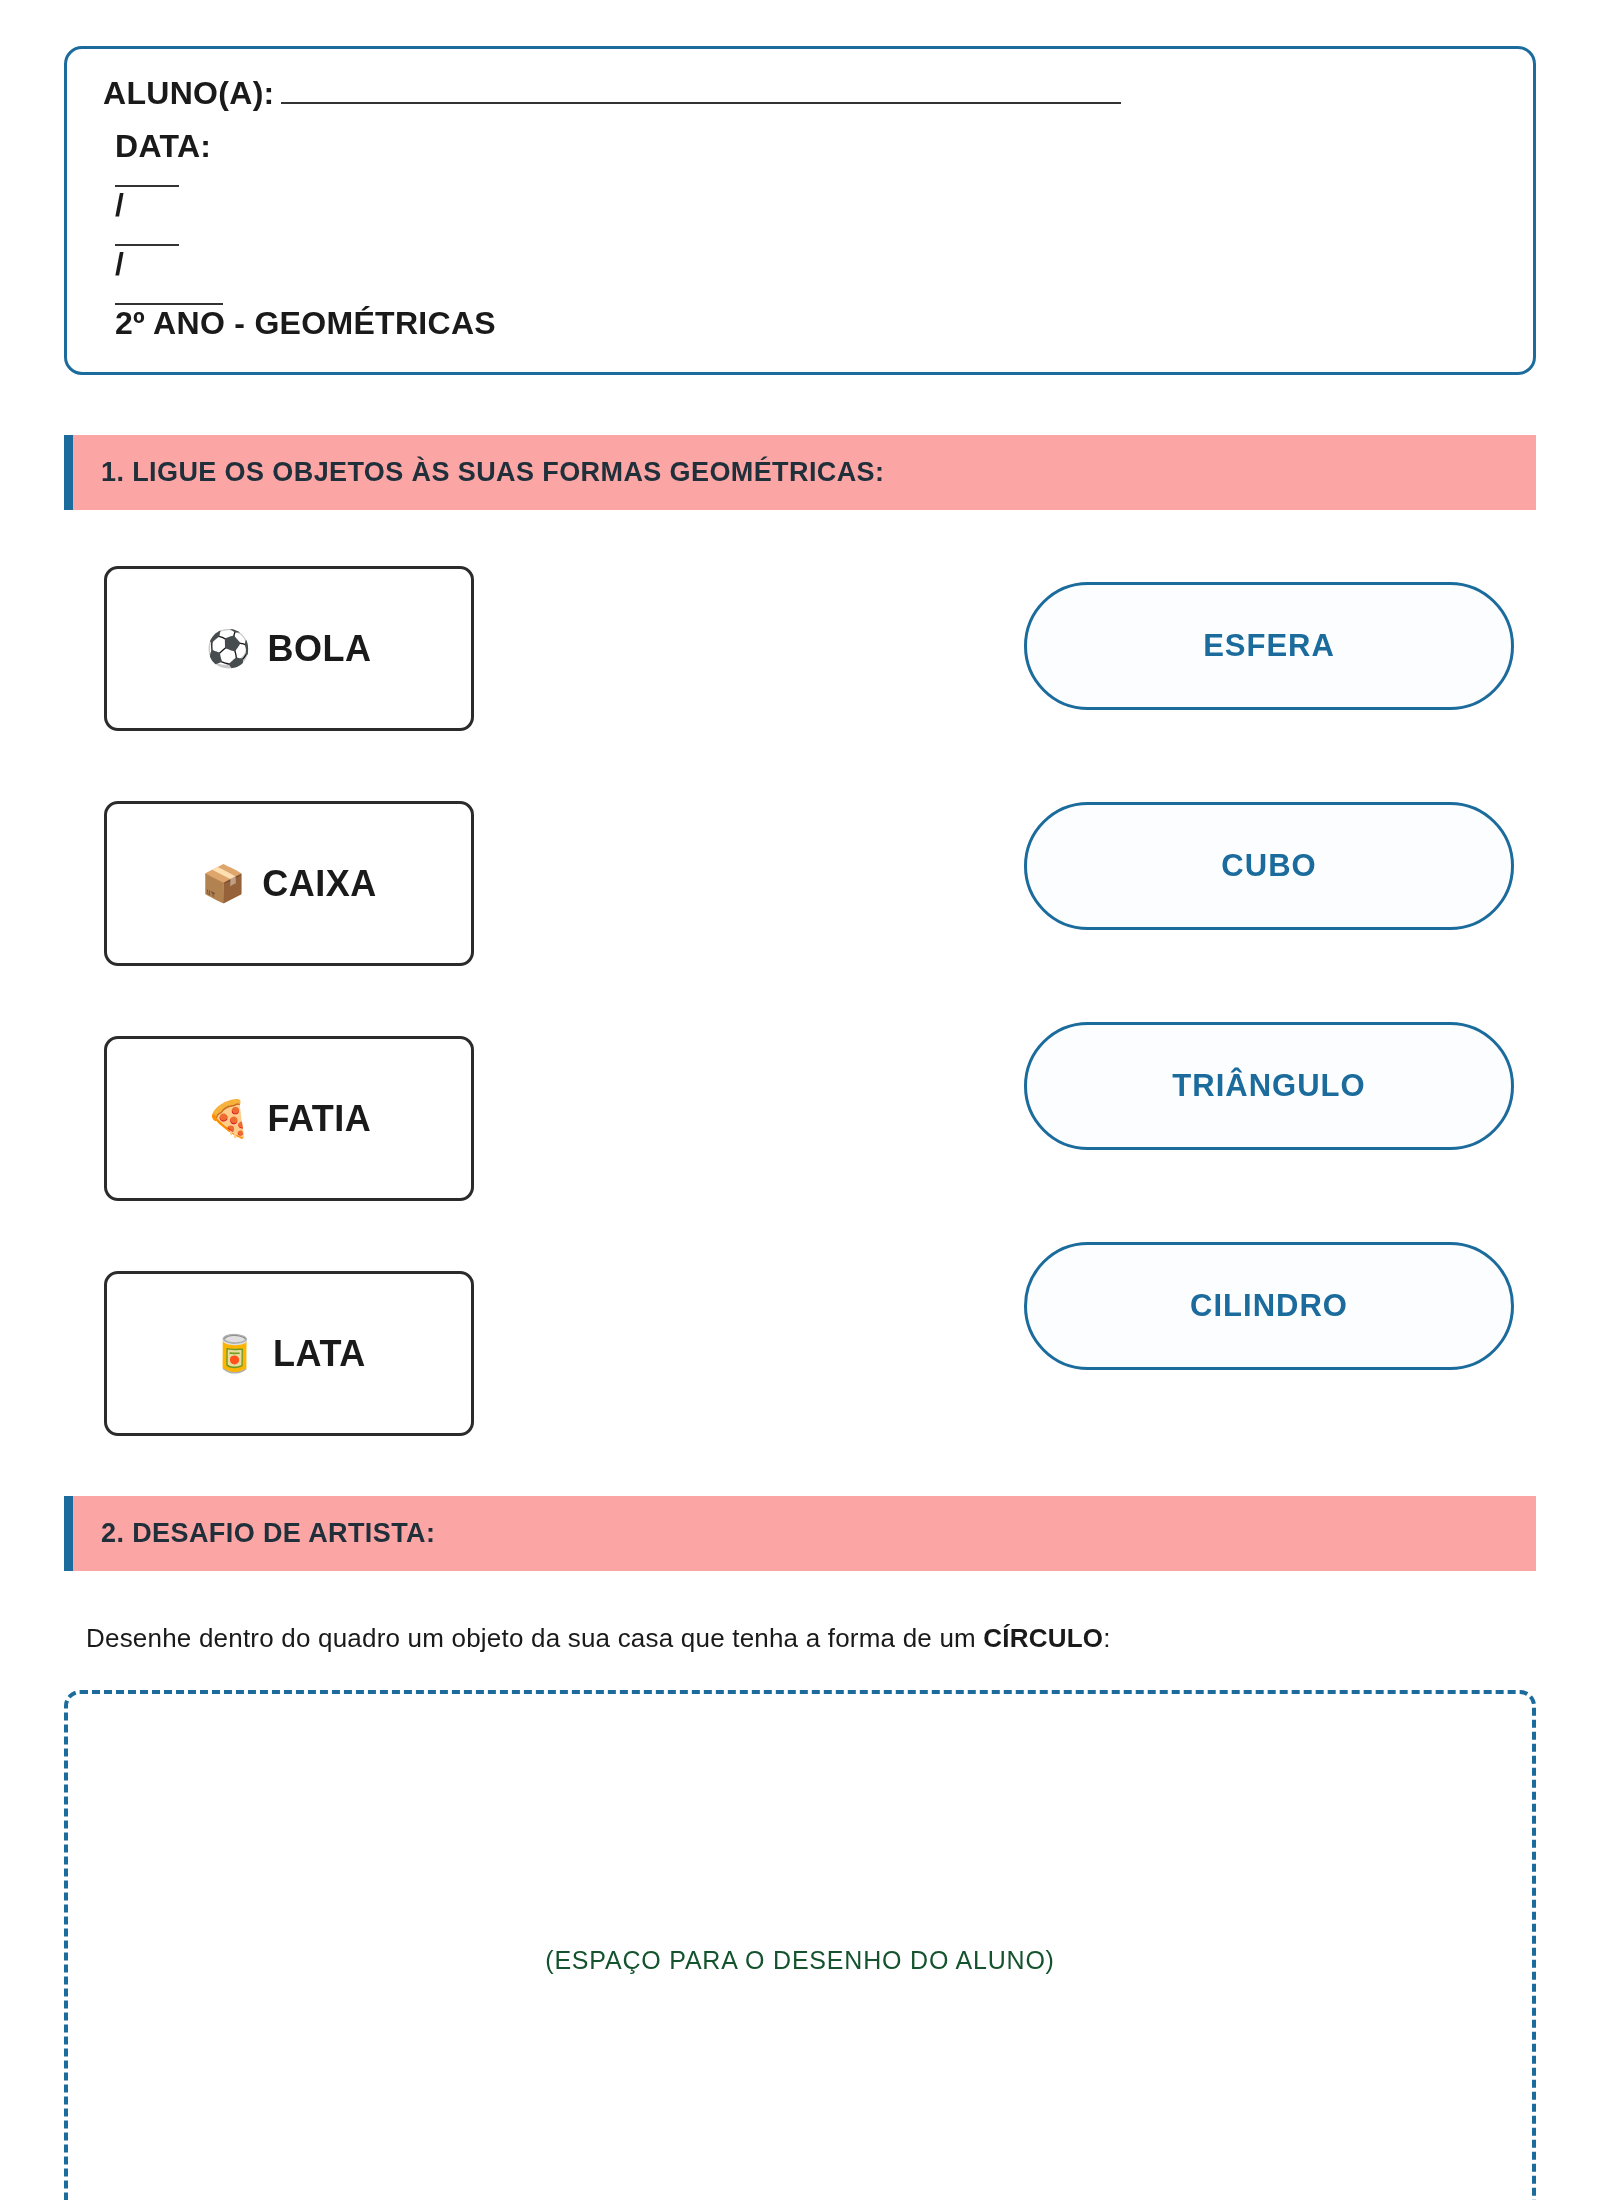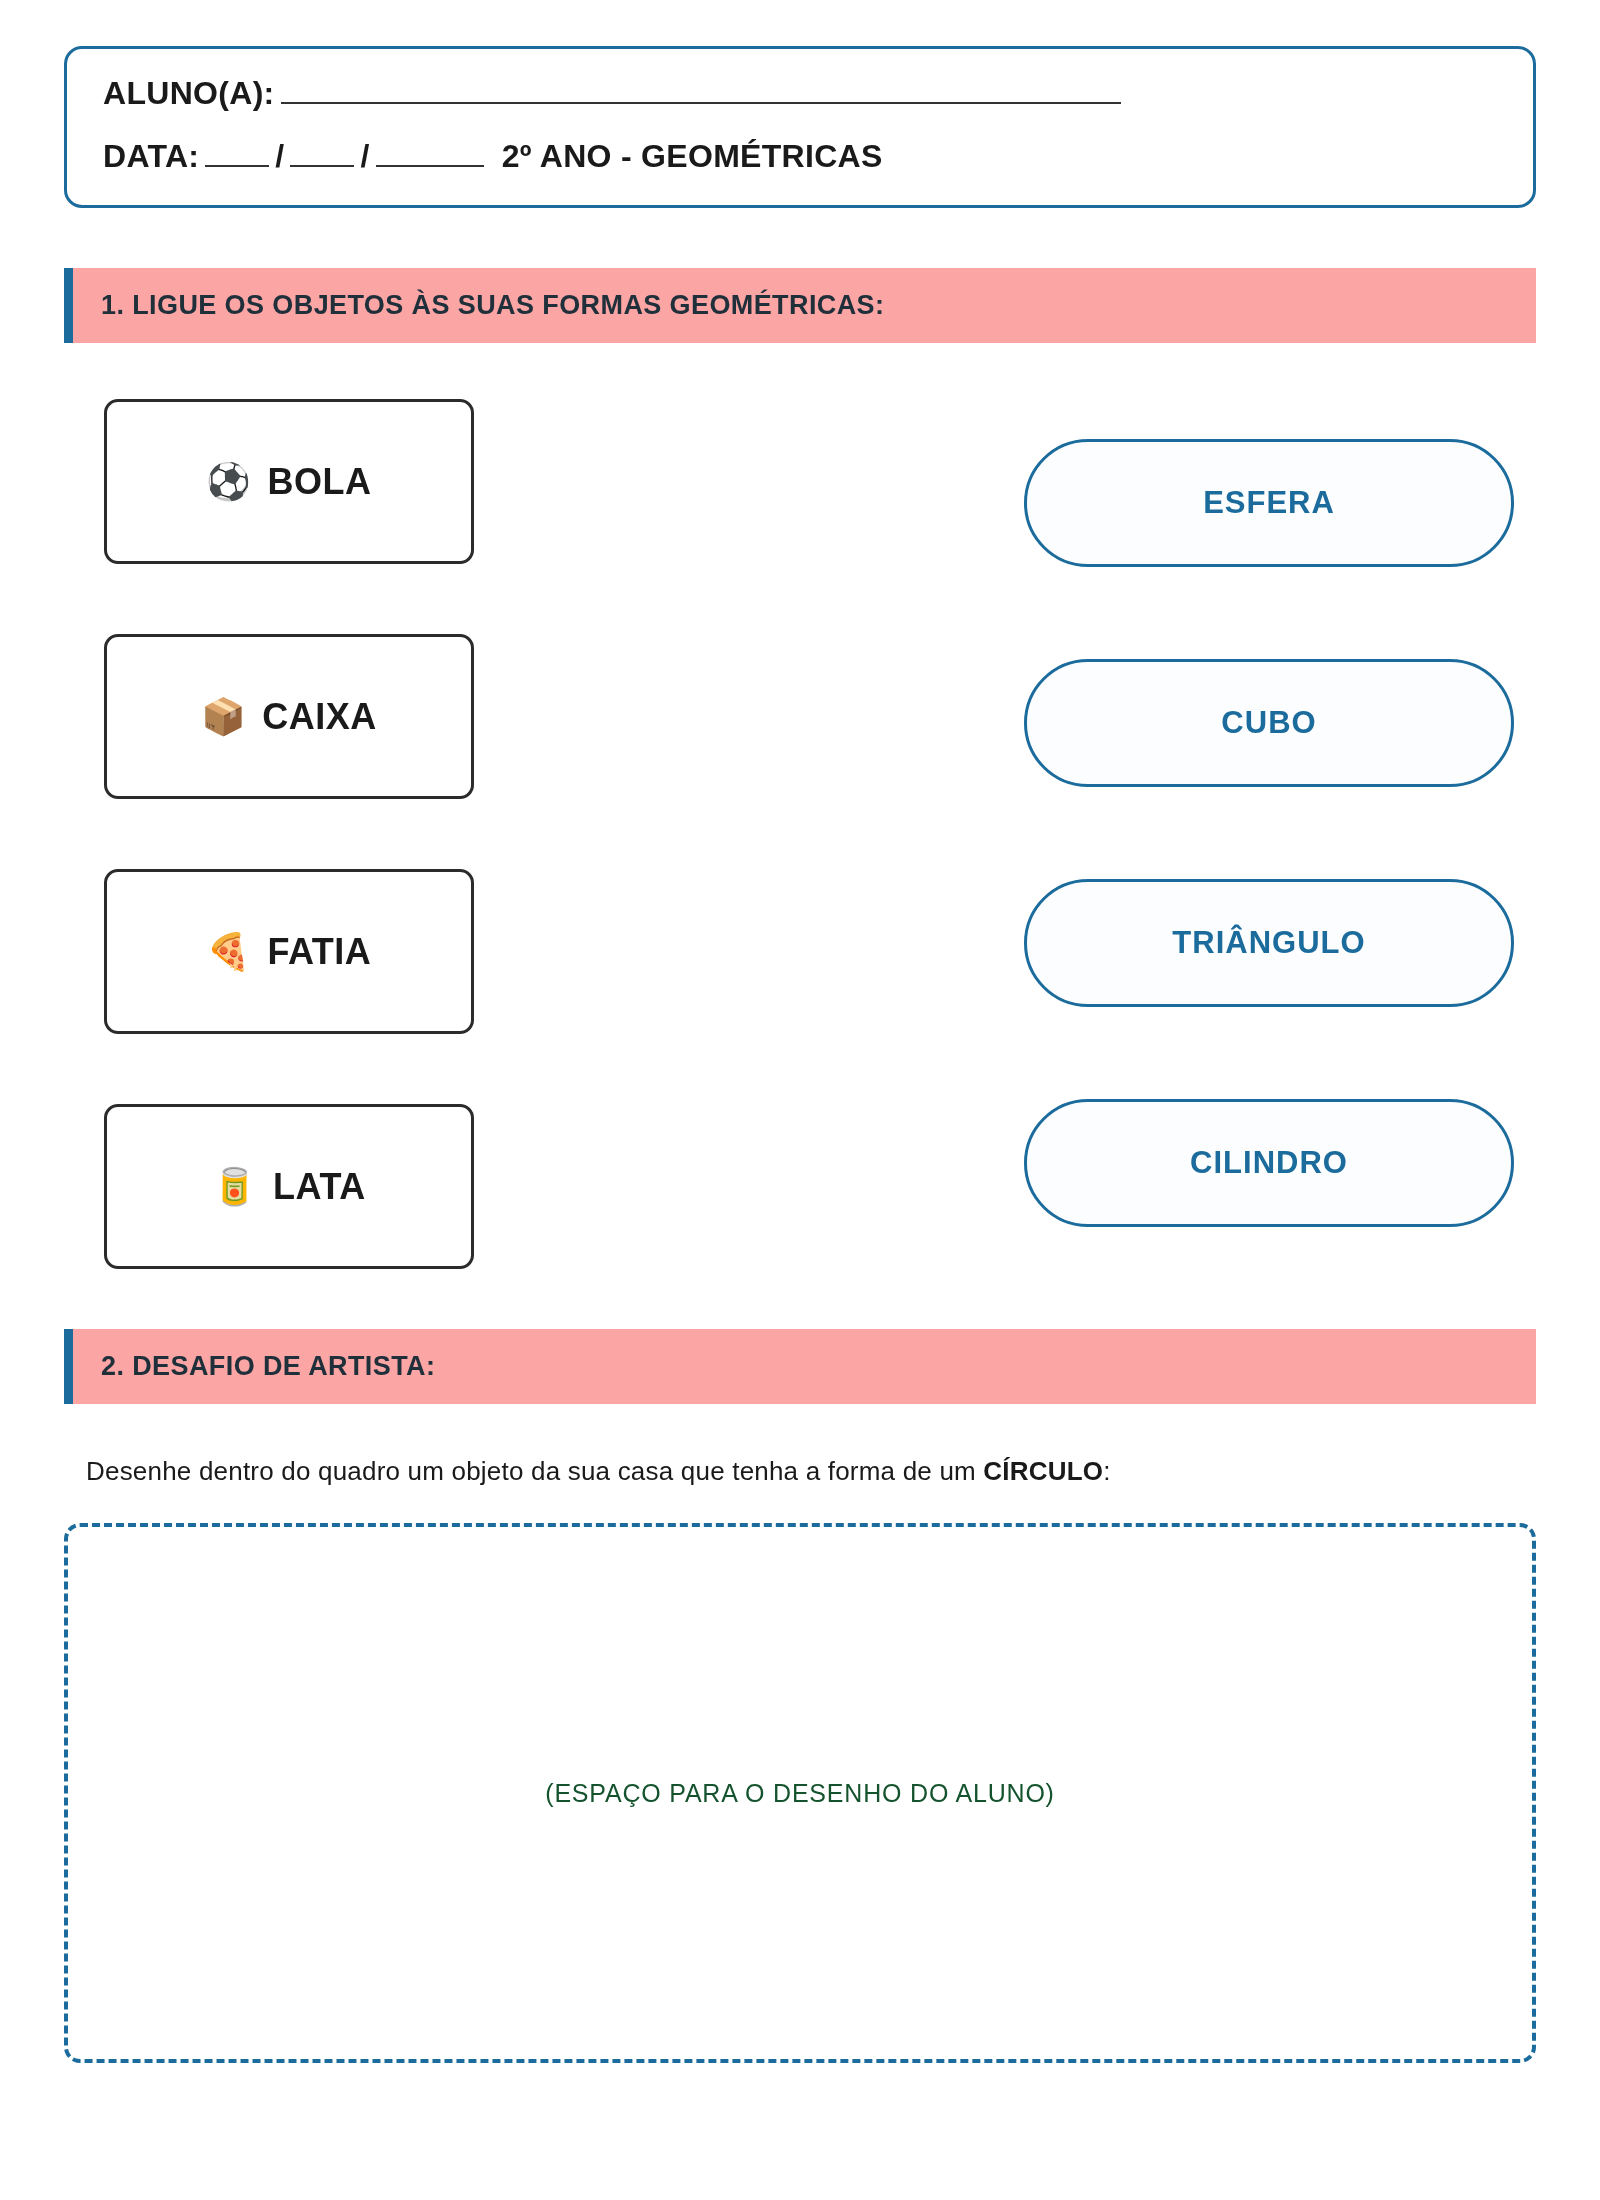--- a/index.html
+++ b/index.html
@@ -35,21 +35,22 @@
   .header-line {
     font-size: 32px;
     font-weight: bold;
     letter-spacing: 0.3px;
     color: #1a1a1a;
     display: flex;
     align-items: baseline;
     white-space: pre;
   }
   .header-line + .header-line {
-    margin-top: 26px;
+    margin-top: 16px;
+    flex-direction: column;
   }
   .hl-label { font-weight: bold; }
   .hl-rule {
     display: inline-block;
     border-bottom: 2px solid #333333;
     height: 20px;
     margin: 0 6px;
   }
   .rule-long { width: 840px; }
   .rule-s1 { width: 64px; }
@@ -121,21 +122,21 @@
     justify-content: center;
     box-sizing: border-box;
   }
   .shape-pill + .shape-pill { margin-top: 92px; }
   .shape-label {
     font-size: 31px;
     font-weight: bold;
     color: #1b6b9c;
     letter-spacing: 1px;
   }
-  .col-right { margin-top: 40px; }
+  .col-right { margin-top: 16px; }
 
   
   .challenge-text {
     margin-top: 52px;
     padding-left: 22px;
     font-size: 26px;
     color: #1a1a1a;
     letter-spacing: 0.2px;
   }
   .challenge-text b { font-weight: bold; }

